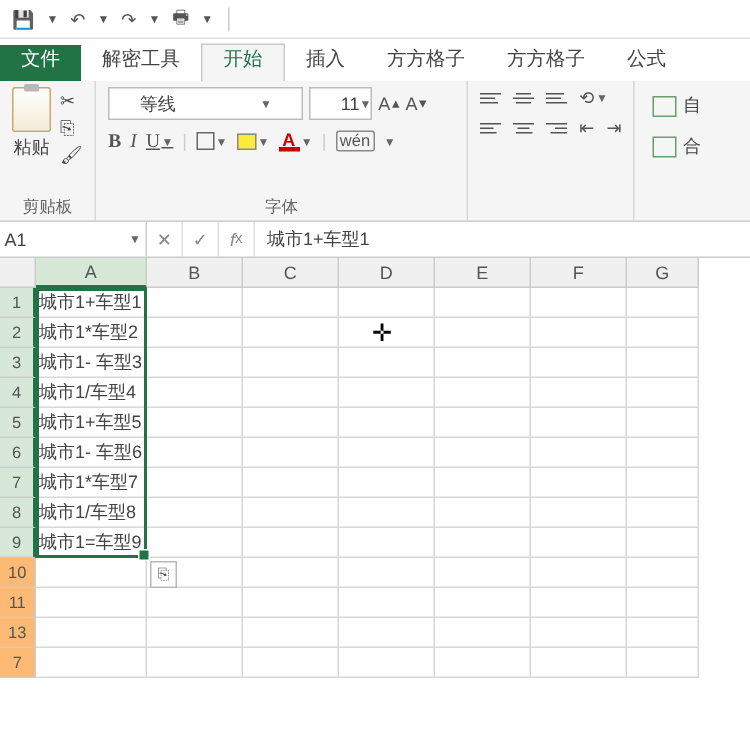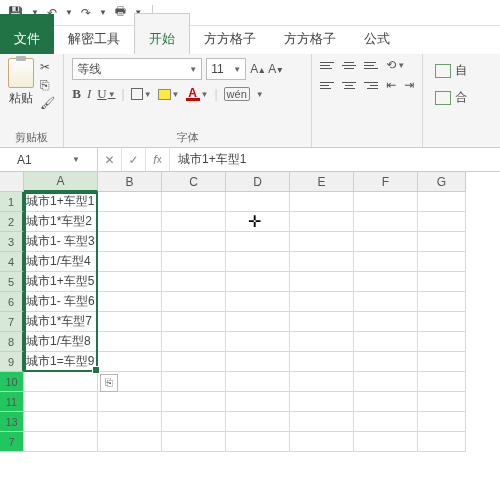--- a/index.html
+++ b/index.html
@@ -1,65 +1,65 @@
 <!DOCTYPE html>
 <html><head>
 <meta charset="utf-8">
 <style>
 * { margin: 0; padding: 0; box-sizing: border-box; font-family: "Microsoft YaHei", SimSun, sans-serif; }
 body { background: #fff; font-size: 12px; color: #444; width: 500px; height: 500px; overflow: hidden; }
 .qat { height: 26px; background: #fff; border-bottom: 1px solid #e0e0e0; display: flex; align-items: center; padding: 0 6px; gap: 4px; }
 .qat .qbtn { display: flex; align-items: center; color: #555; padding: 2px 2px; }
 .qat .sep { width: 1px; height: 16px; background: #ccc; margin: 0 4px; }
 .tabs { height: 28px; display: flex; align-items: flex-end; background: #fff; }
-.tab { padding: 16px 14px 6px 14px; font-size: 13px; color: #444; cursor: pointer; }
+.tab { padding: 0 14px 6px 14px; font-size: 13px; color: #444; cursor: pointer; }
 .tab.file { background: #217346; color: #fff; }
 .tab.active { background: #f5f5f5; border-top: 1px solid #ccc; border-left: 1px solid #ccc; border-right: 1px solid #ccc; color: #217346; }
 .ribbon { background: #f5f5f5; border-bottom: 1px solid #ccc; height: 94px; display: flex; }
 .group { border-right: 1px solid #d8d8d8; padding: 4px 8px 2px 8px; display: flex; flex-direction: column; justify-content: space-between; }
 .group-body { display: flex; align-items: flex-start; gap: 6px; }
 .group-label { text-align: center; font-size: 11px; color: #666; padding-top: 2px; }
 .paste-main { display: flex; flex-direction: column; align-items: center; gap: 2px; }
 .clipboard-icon { width: 26px; height: 30px; border: 1px solid #c9a96a; background: linear-gradient(#fff,#f4ecd8); border-radius: 2px; position: relative; }
 .clipboard-icon::before { content: ""; position: absolute; top: -3px; left: 7px; width: 10px; height: 5px; background: #b8b8b8; border-radius: 1px; }
 .small-btns { display: flex; flex-direction: column; gap: 4px; padding-top: 2px; }
 .font-row1 { display: flex; align-items: center; gap: 4px; margin-bottom: 6px; }
 .font-row2 { display: flex; align-items: center; gap: 6px; }
-.combo { border: 1px solid #bcbcbc; background: #fff; height: 22px; display: flex; align-items: center; padding: 0 4px; font-size: 12px; }
+.combo { border: 1px solid #bcbcbc; background: #fff; height: 22px; display: flex; align-items: center; padding: 0 20px; font-size: 12px; }
 .combo.font { width: 130px; justify-content: space-between; }
 .combo.size { width: 40px; justify-content: space-between; }
 .btn { color: #555; display: inline-flex; align-items: center; gap: 1px; }
 .btn.b { font-weight: bold; font-size: 13px; font-family: "Times New Roman"; }
 .btn.i { font-style: italic; font-size: 13px; font-family: "Times New Roman"; }
 .btn.u { text-decoration: underline; font-size: 13px; font-family: "Times New Roman"; }
 .border-ic { width: 12px; height: 12px; border: 1px solid #666; display: inline-block; }
 .fill-ic { width: 13px; height: 11px; background: #ffeb3b; border: 1px solid #888; display: inline-block; position: relative; }
 .fontcolor-ic { display: inline-flex; flex-direction: column; align-items: center; }
 .fontcolor-ic .a { font-weight: bold; font-size: 12px; color: #c00; line-height: 10px; }
 .fontcolor-ic .bar { width: 14px; height: 3px; background: #c00; }
 .align-grid { display: flex; flex-direction: column; gap: 6px; }
 .align-row { display: flex; gap: 8px; align-items: center; }
 .align-ic { display: inline-flex; flex-direction: column; gap: 2px; width: 14px; }
 .align-ic span { height: 1px; background: #555; display: block; }
 .wen { font-size: 11px; border: 1px solid #888; padding: 0 2px; border-radius: 2px; }
 .wrap-col { display: flex; flex-direction: column; gap: 10px; padding-top: 4px; padding-left: 4px; }
 .wrap-item { display: flex; align-items: center; gap: 4px; font-size: 12px; color: #444; }
 .wrap-ic { width: 16px; height: 14px; border: 1px solid #6a9e6a; display: inline-block; }
 .namebar { height: 24px; border-bottom: 1px solid #ccc; display: flex; align-items: center; }
-.namebox { width: 98px; border-right: 1px solid #ccc; height: 100%; display: flex; align-items: center; padding: 0 17px; justify-content: space-between; font-size: 12px; }
+.namebox { width: 98px; border-right: 1px solid #ccc; height: 100%; display: flex; align-items: center; padding: 0 3px; justify-content: space-between; font-size: 12px; }
 .fxarea { display: flex; align-items: center; height: 100%; }
 .fxbtn { width: 24px; text-align: center; color: #888; border-right: 1px solid #e0e0e0; height: 100%; display: flex; align-items: center; justify-content: center; }
 .fxval { padding: 0 8px; font-size: 12px; }
 .grid { position: relative; }
 .colheads { display: flex; }
 .corner { width: 24px; height: 20px; background: #f0f0f0; border-right: 1px solid #ccc; border-bottom: 1px solid #ccc; }
 .colhead { height: 20px; background: #f0f0f0; border-right: 1px solid #ccc; border-bottom: 1px solid #ccc; display: flex; align-items: center; justify-content: center; font-size: 12px; color: #555; }
 .colhead.sel { background: #d8e8d8; border-bottom: 2px solid #217346; }
 .row { display: flex; }
-.rowhead { width: 24px; height: 20px; background: #22c55e; border-right: 1px solid #ccc; border-bottom: 1px solid #ccc; display: flex; align-items: center; justify-content: center; font-size: 11px; color: #555; }
+.rowhead { width: 24px; height: 20px; background: #fdba74; border-right: 1px solid #ccc; border-bottom: 1px solid #ccc; display: flex; align-items: center; justify-content: center; font-size: 11px; color: #555; }
 .rowhead.sel { background: #d8e8d8; border-right: 2px solid #217346; }
 .cell { height: 20px; border-right: 1px solid #d8d8d8; border-bottom: 1px solid #d8d8d8; font-size: 12px; padding: 0 2px; display: flex; align-items: center; overflow: visible; white-space: nowrap; }
 .colA { width: 74px; }
 .colOther { width: 64px; }
 .selection { position: absolute; border: 2px solid #217346; pointer-events: none; }
 .selection::after { content: ""; position: absolute; right: -4px; bottom: -4px; width: 6px; height: 6px; background: #217346; border: 1px solid #fff; }
 .smarttag { position: absolute; width: 18px; height: 18px; border: 1px solid #b8b8b8; background: #fff; display: flex; align-items: center; justify-content: center; font-size: 10px; color: #555; }
 .caret { font-size: 8px; color: #666; }
 .cursor-icon { position: absolute; font-size: 16px; color: #000; pointer-events: none; }
 </style>
@@ -75,20 +75,21 @@
   <span class="qbtn caret">▼</span>
   <span class="qbtn">🖶</span>
   <span class="qbtn caret">▼</span>
   <span class="sep"></span>
 </div>
 
 <div class="tabs">
   <div class="tab file">文件</div>
   <div class="tab">解密工具</div>
   <div class="tab active">开始</div>
+  <div class="tab">插入</div>
   <div class="tab">方方格子</div>
   <div class="tab">方方格子</div>
   <div class="tab">公式</div>
 </div>
 
 <div class="ribbon">
   <div class="group">
     <div class="group-body">
       <div class="paste-main">
         <div class="clipboard-icon"></div>

